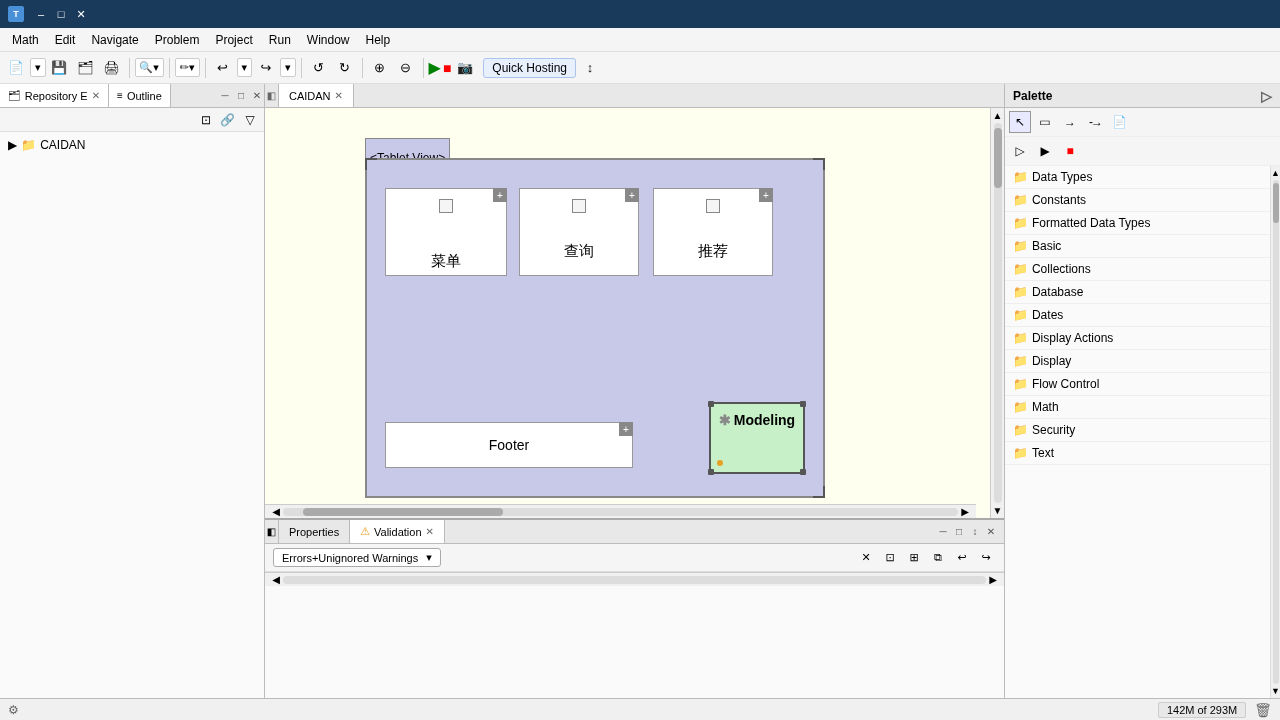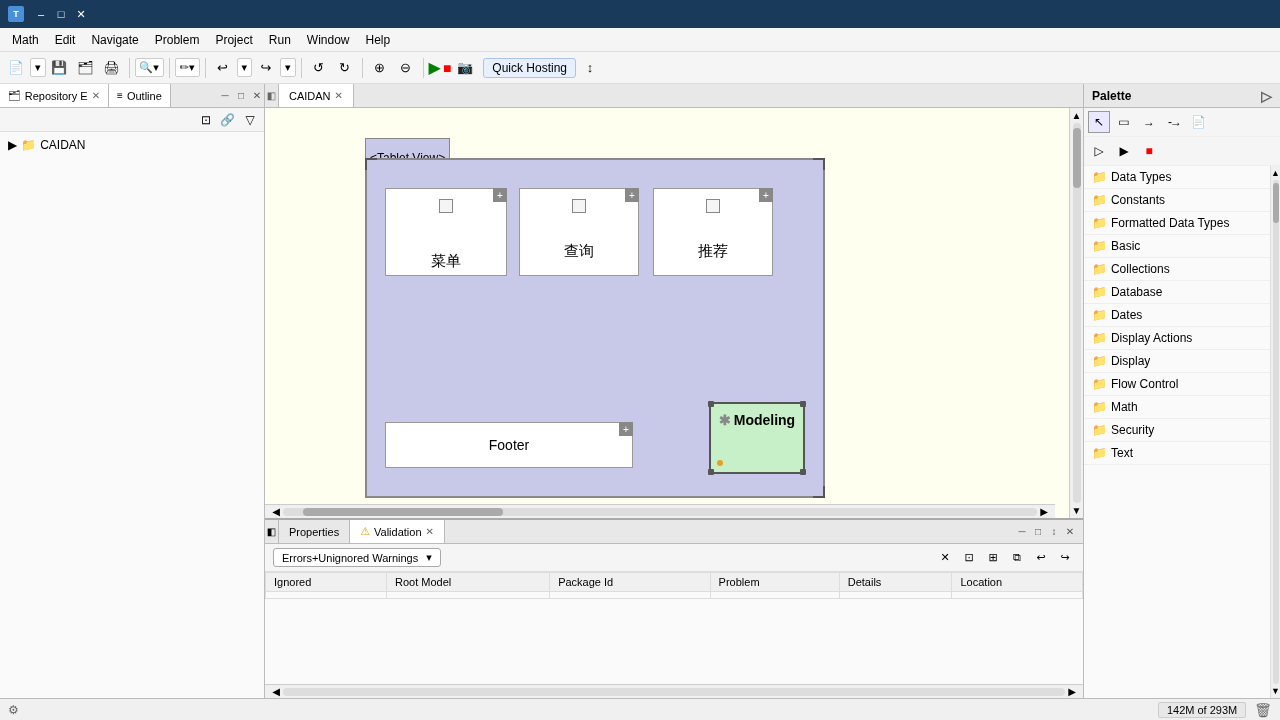--- a/index.html
+++ b/index.html
@@ -42,21 +42,21 @@
 
     
     #editor-area { flex: 1; display: flex; flex-direction: column; background: #f5f5f5; }
     .editor-tab-bar { height: 24px; display: flex; align-items: center; background: #e8e8e8; border-bottom: 1px solid #bbb; }
     .editor-tab { display: flex; align-items: center; gap: 4px; padding: 2px 10px; cursor: pointer; font-size: 11px; border-right: 1px solid #bbb; background: white; height: 100%; }
     .canvas-scrollbar-h { height: 14px; background: #f0f0f0; border-top: 1px solid #ccc; display: flex; align-items: center; padding: 0 4px; }
     .scrollbar-track { flex: 1; height: 8px; background: #ddd; border-radius: 4px; position: relative; }
     .scrollbar-thumb { width: 200px; height: 8px; background: #aaa; border-radius: 4px; position: absolute; left: 20px; }
 
     
-    #right-panel { width: 197px; border-left: 1px solid #bbb; background: #fafafa; display: flex; flex-direction: column; }
+    #right-panel { width: 276px; border-left: 1px solid #bbb; background: #fafafa; display: flex; flex-direction: column; }
     .palette-header { height: 24px; display: flex; align-items: center; justify-content: space-between; padding: 0 8px; background: #e8e8e8; border-bottom: 1px solid #bbb; font-weight: bold; font-size: 12px; }
     .palette-expand { cursor: pointer; font-size: 14px; color: #666; }
     .palette-tool { width: 22px; height: 22px; display: flex; align-items: center; justify-content: center; cursor: pointer; border: 1px solid transparent; font-size: 12px; }
     .palette-content { flex: 1; overflow-y: auto; }
     .palette-section { display: flex; align-items: center; gap: 4px; padding: 4px 8px; cursor: pointer; border-bottom: 1px solid #eee; font-size: 12px; }
     .palette-section-icon { color: #e8a020; font-size: 12px; }
 
     
     #bottom-panel { height: 180px; border-top: 2px solid #aaa; background: #fafafa; display: flex; flex-direction: column; }
     .bottom-tab-bar { height: 24px; display: flex; align-items: center; background: #e8e8e8; border-bottom: 1px solid #bbb; }
@@ -296,44 +296,20 @@
         <div class="bottom-toolbar-right">
           <div class="bottom-tb-btn">✕</div>
           <div class="bottom-tb-btn">⊡</div>
           <div class="bottom-tb-btn">⊞</div>
           <div class="bottom-tb-btn">⧉</div>
           <div class="bottom-tb-btn">↩</div>
           <div class="bottom-tb-btn">↪</div>
         </div>
       </div>
 
-      <div style="overflow:auto; flex:1;">
-        <table class="validation-table">
-          <thead>
-            <tr>
-              <th>Ignored</th>
-              <th>Root Model</th>
-              <th>Package Id</th>
-              <th>Problem</th>
-              <th>Details</th>
-              <th>Location</th>
-            </tr>
-          </thead>
-          <tbody>
-            <tr>
-              <td></td>
-              <td></td>
-              <td></td>
-              <td></td>
-              <td></td>
-              <td></td>
-            </tr>
-          </tbody>
-        </table>
-      </div>
 
       <div style="height:14px; background:#f0f0f0; border-top:1px solid #ccc; display:flex; align-items:center; padding:0 4px;">
         <div style="width:14px; height:14px; display:flex; align-items:center; justify-content:center; cursor:pointer; font-size:10px;">◀</div>
         <div style="flex:1; height:8px; background:#ddd; border-radius:4px;"></div>
         <div style="width:14px; height:14px; display:flex; align-items:center; justify-content:center; cursor:pointer; font-size:10px;">▶</div>
       </div>
     </div>
 
   </div>
 

